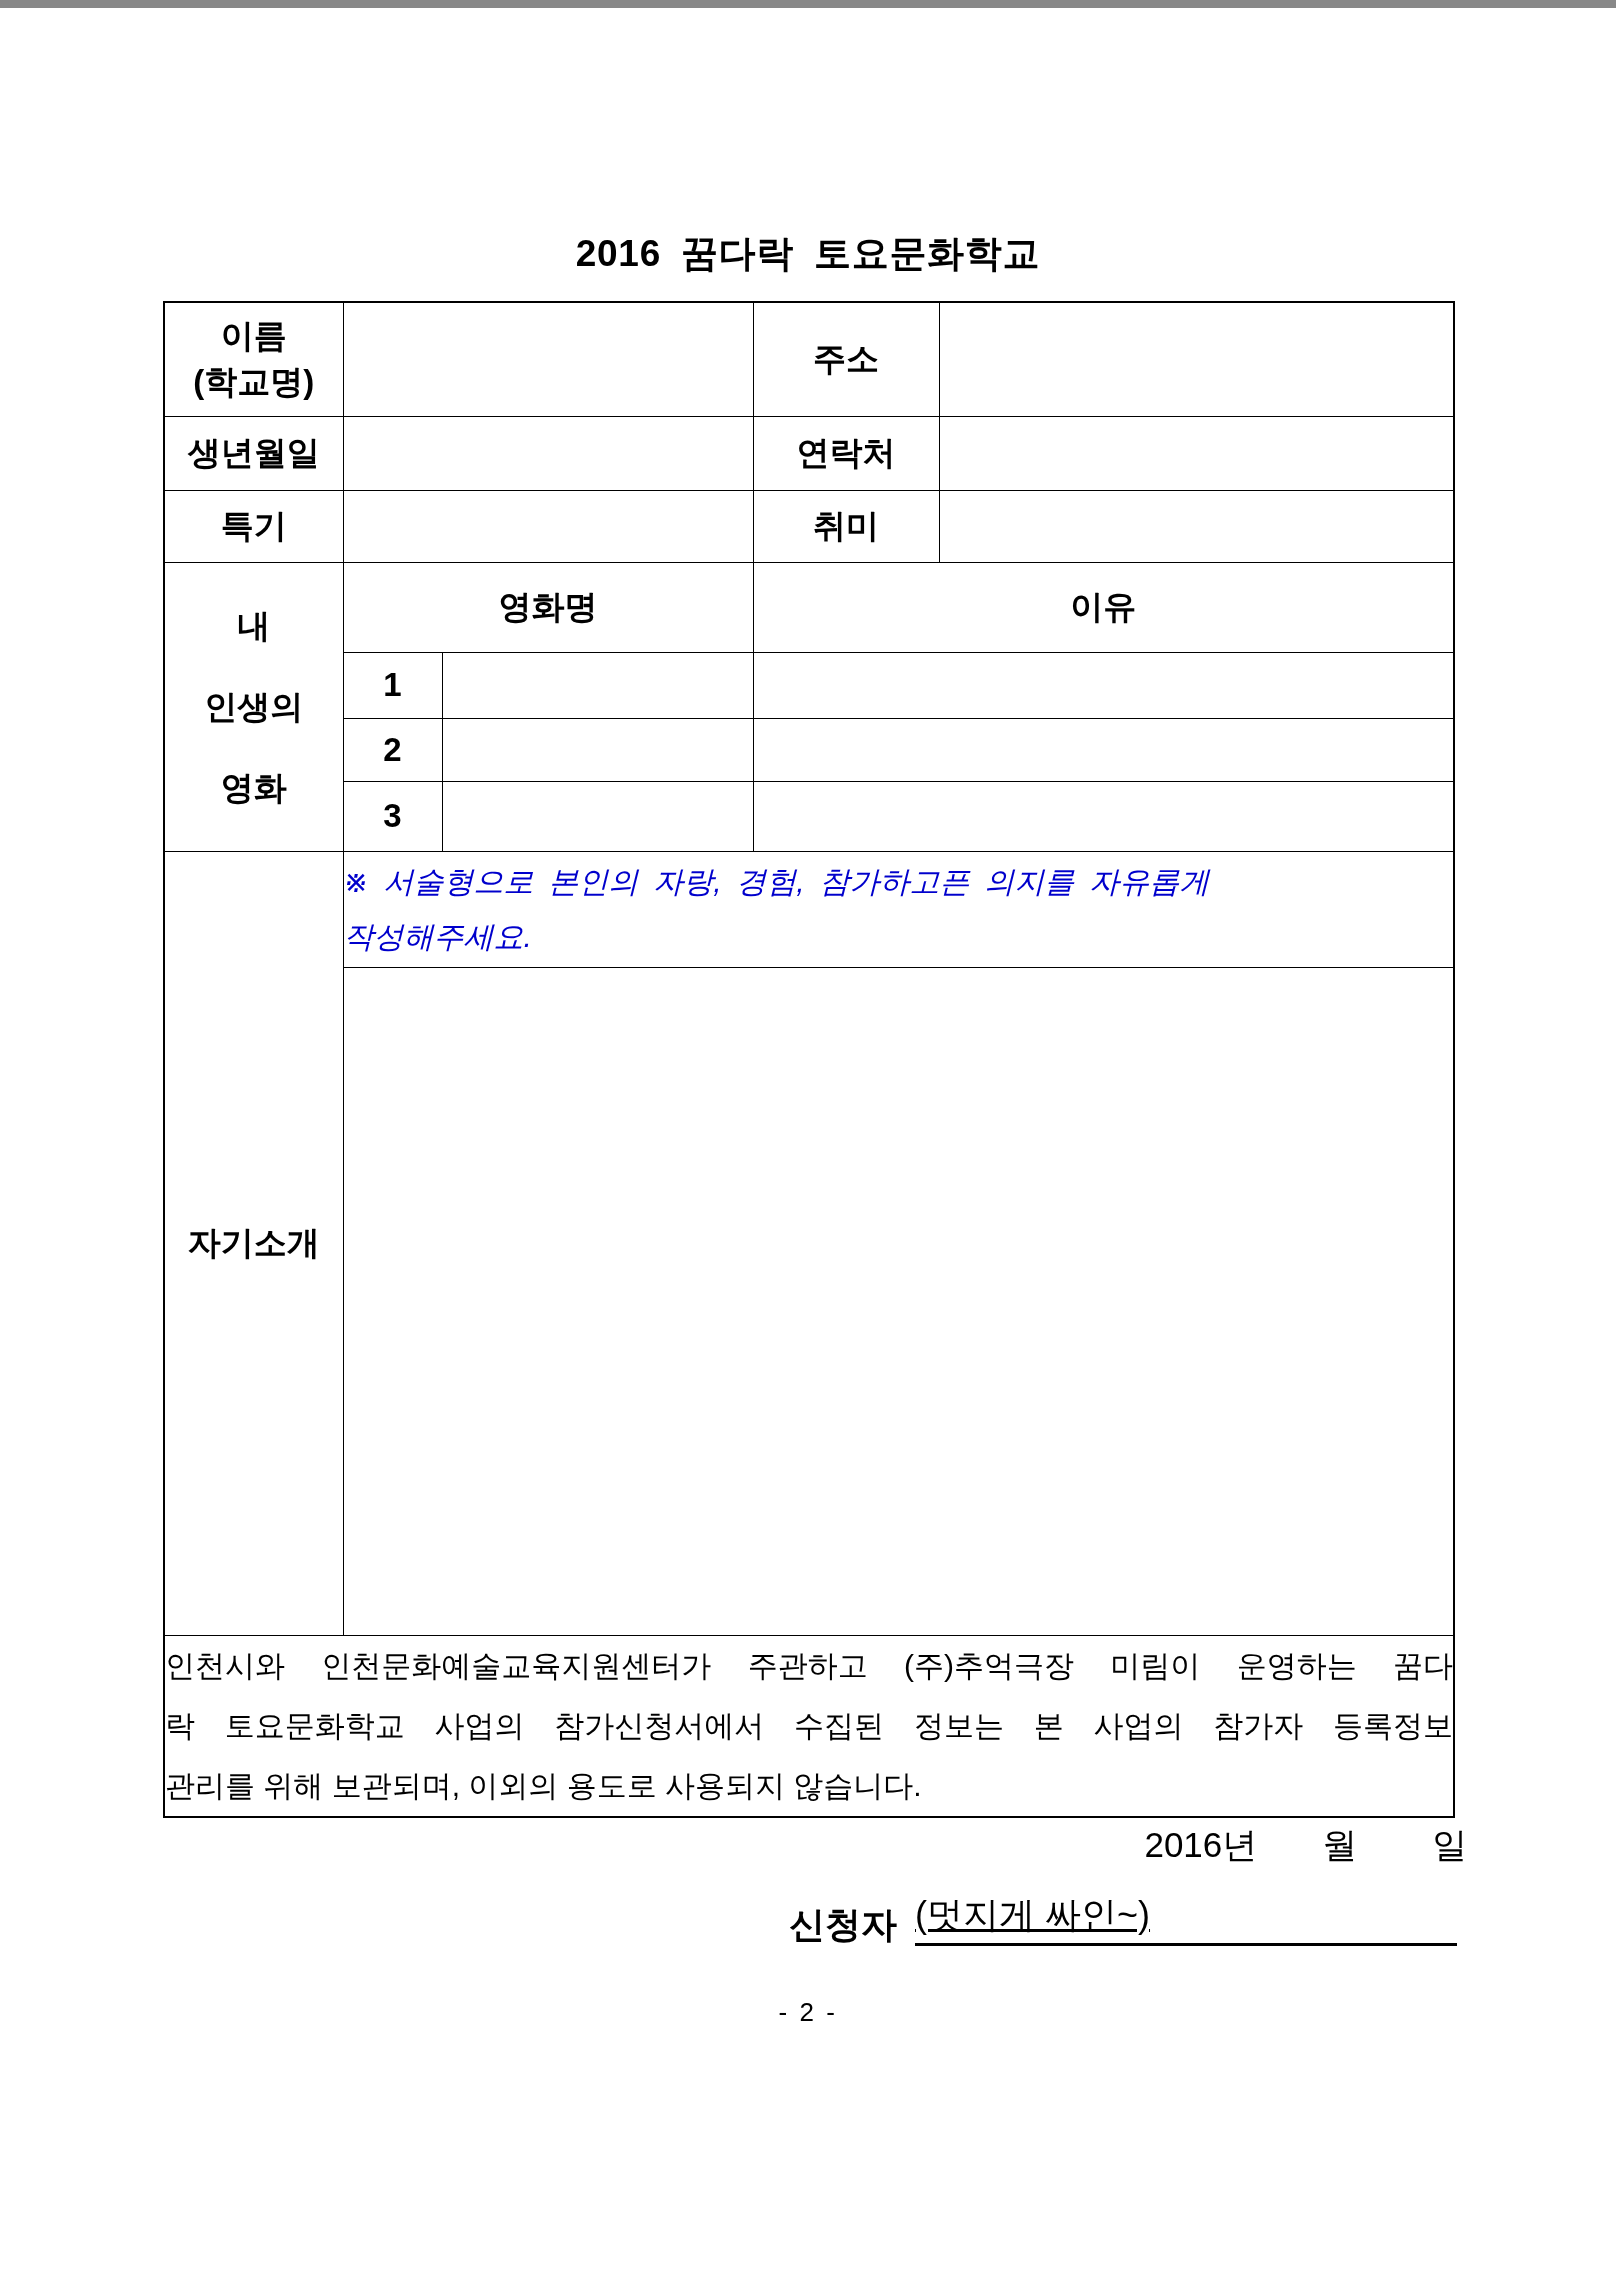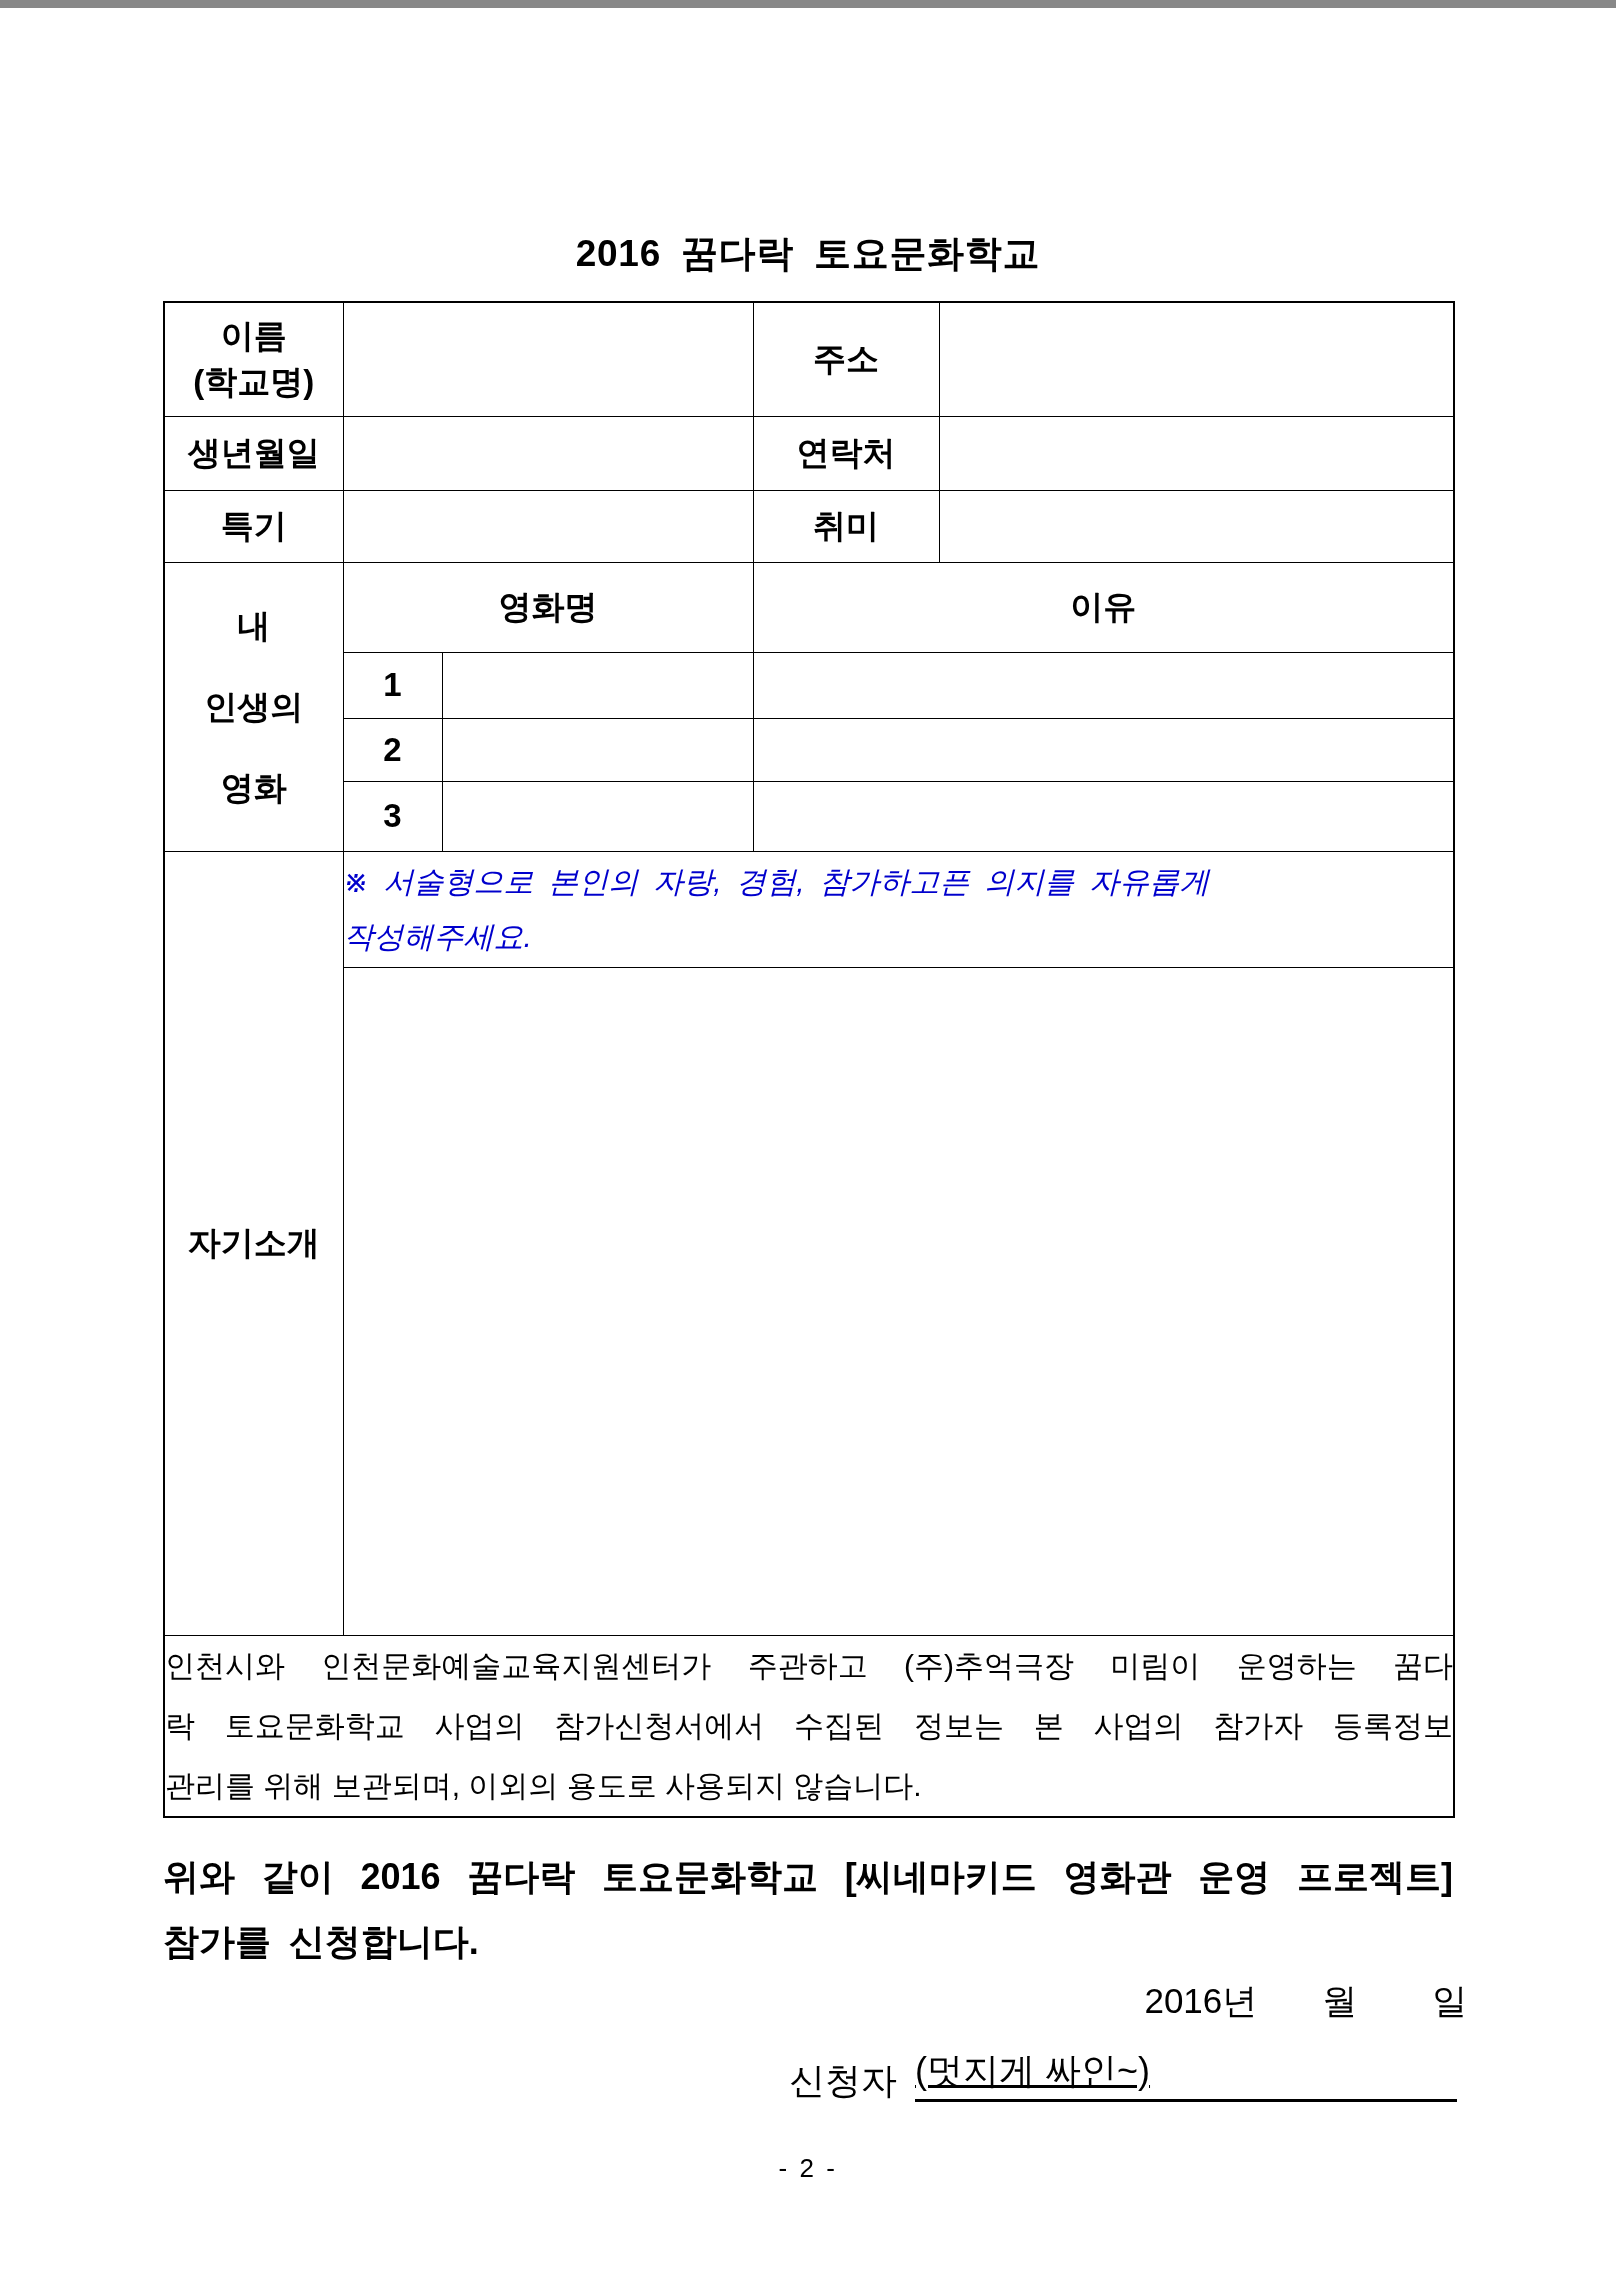--- a/index.html
+++ b/index.html
@@ -93,21 +93,21 @@
   .date-row .gap2{margin-left:75px;margin-right:-14.3px;}
   .sign-row{
     width:1290px;
     margin-top:27px;
     font-size:36px;
     display:flex;
     align-items:flex-end;
     padding-left:626px;
     box-sizing:border-box;
   }
-  .applicant{line-height:43px;}
+  .applicant{line-height:43px;font-weight:bold;}
   .sign-line{
     flex:0 0 auto;
     width:542px;
     margin-left:18px;
     margin-right:-14.3px;
     border-bottom:3.3px solid #000;
     line-height:43px;
     padding-bottom:7px;
     text-decoration:underline;
   }
@@ -202,24 +202,20 @@
     <tr style="height:181px">
       <td colspan="5" class="privacy-cell">
         <div class="just">인천시와 인천문화예술교육지원센터가 주관하고 (주)추억극장 미림이 운영하는 꿈다</div>
         <div class="just">락 토요문화학교 사업의 참가신청서에서 수집된 정보는 본 사업의 참가자 등록정보</div>
         <div>관리를 위해 보관되며, 이외의 용도로 사용되지 않습니다.</div>
       </td>
     </tr>
   </tbody>
     </table>
 
-  <div class="statement">
-    <div class="just">위와 같이 2016 꿈다락 토요문화학교 [씨네마키드 영화관 운영 프로젝트]</div>
-    <div>참가를 신청합니다.</div>
-  </div>
 
   <div class="date-row">
     <span>2016년</span>
     <span class="gap1">월</span>
     <span class="gap2">일</span>
   </div>
 
   <div class="sign-row">
     <span class="applicant">신청자</span>
     <span class="sign-line"><span>(멋지게 싸인~)</span></span>

